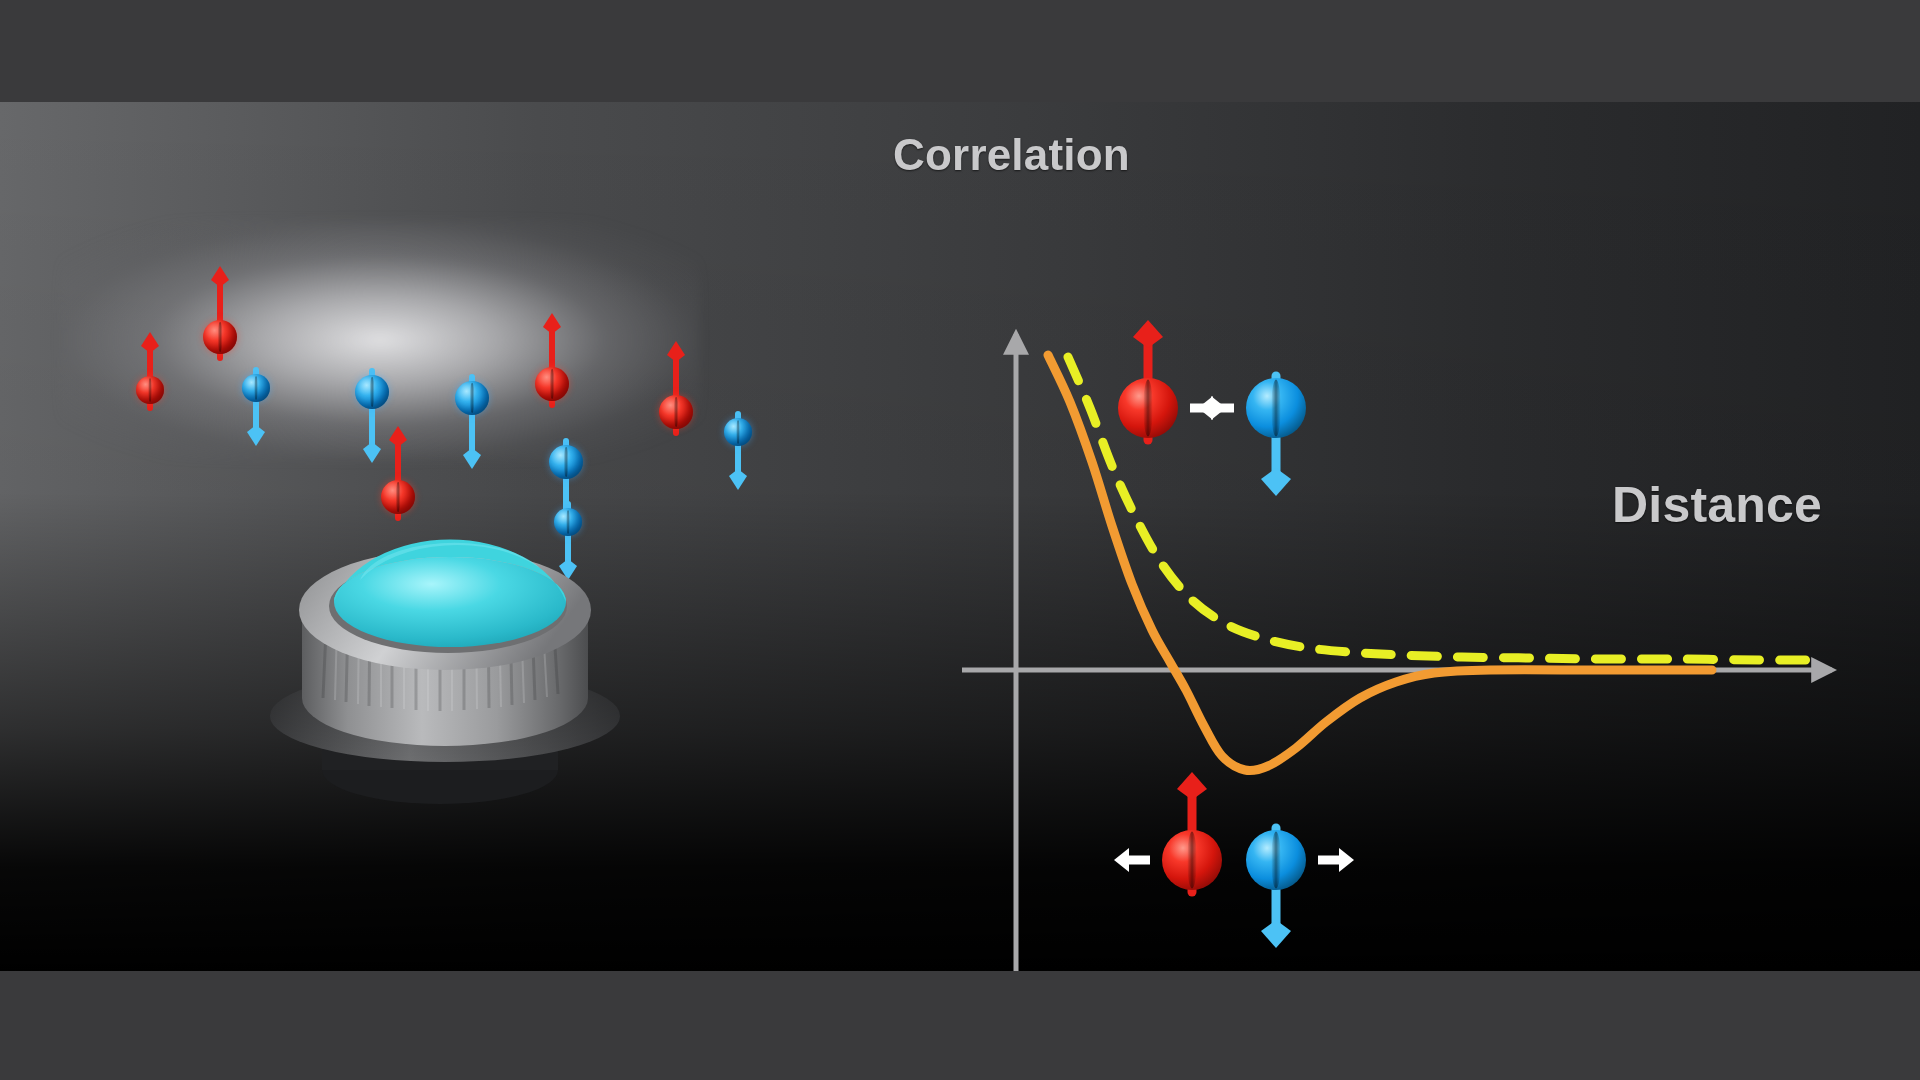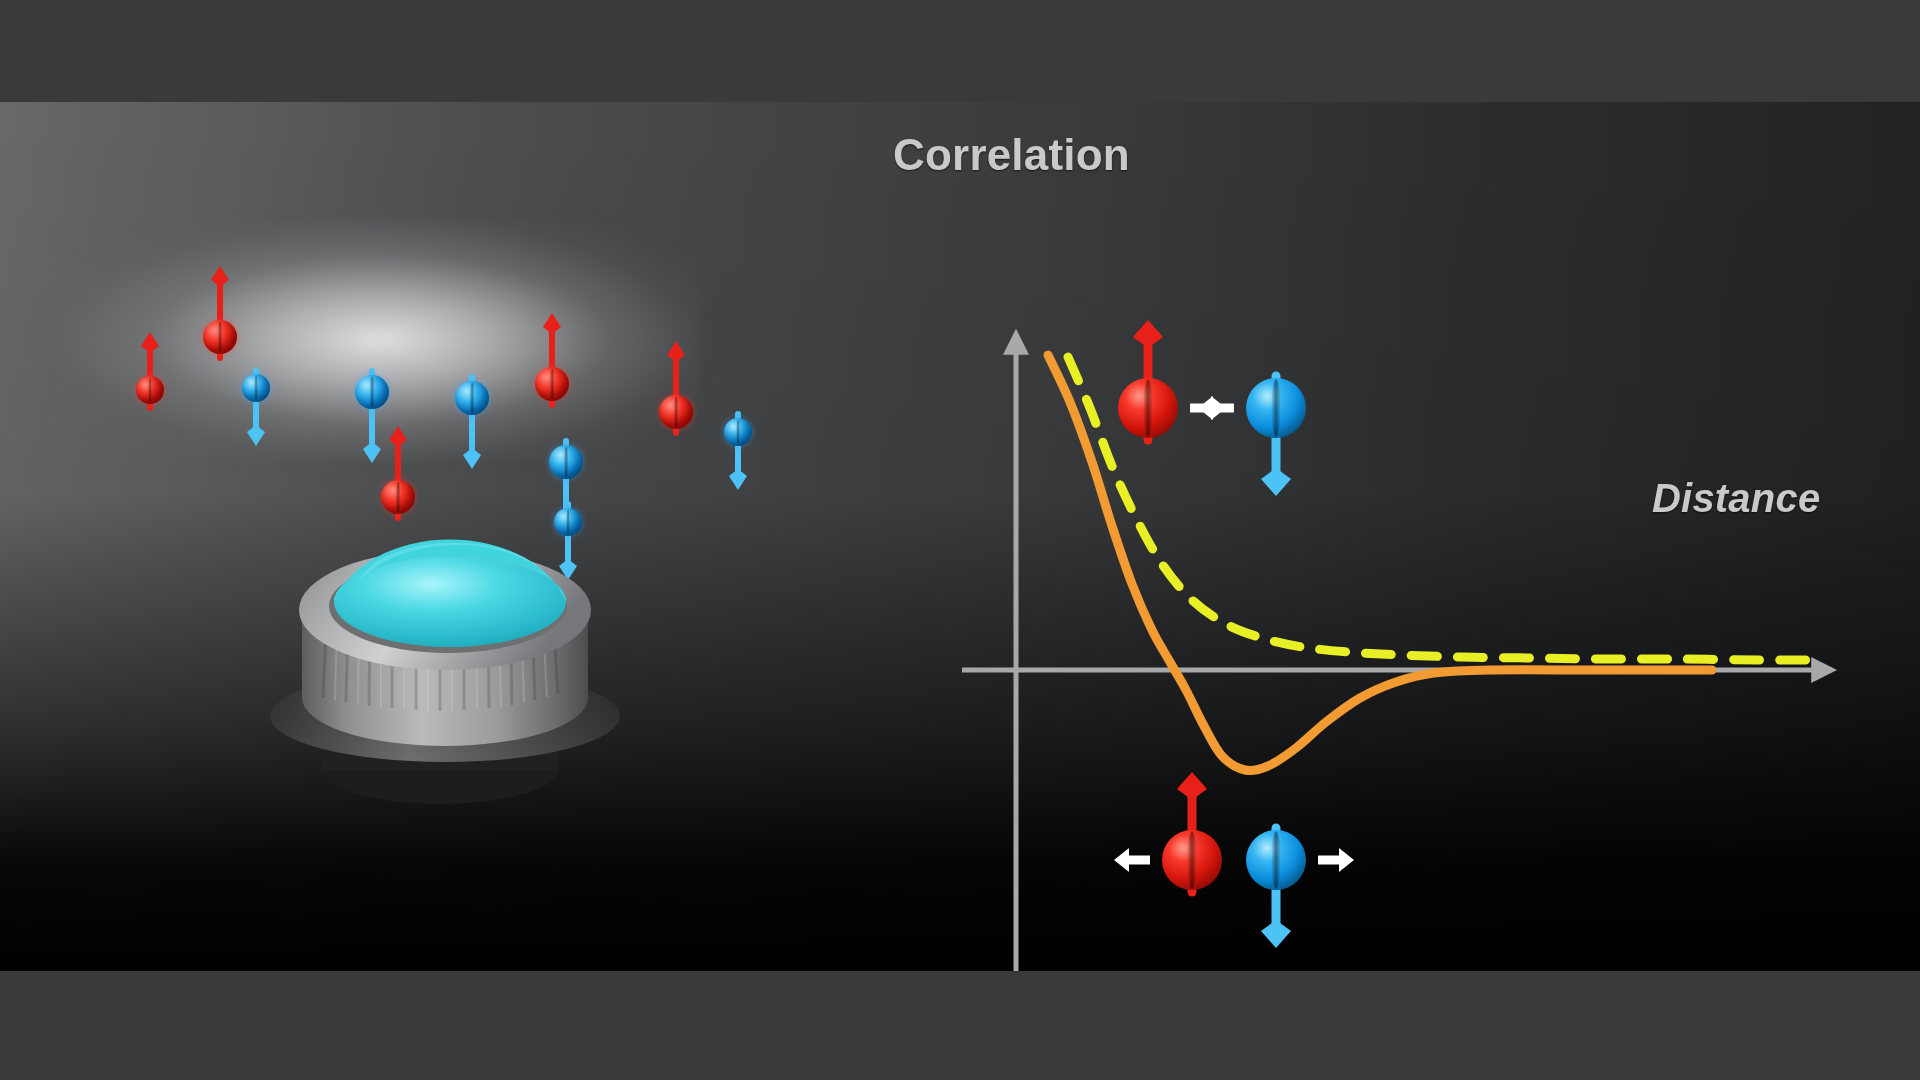--- a/index.html
+++ b/index.html
@@ -74,21 +74,21 @@
   .axis-label{
     position:absolute;
     color:#c9c9cb;
     font-weight:bold;
     letter-spacing:0.2px;
     text-shadow:0 1px 2px rgba(0,0,0,0.6);
     white-space:nowrap;
     text-align:center;
   }
   #label-correlation{ left:893px; top:28px; font-size:44px; }
-  #label-distance{ left:1652px; top:374px; font-size:40px;font-style:italic; }
+  #label-distance{ left:1612px; top:374px; font-size:50px; }
 
   
   #objective{ position:absolute; left:240px; top:400px; width:430px; height:320px; }
 </style>
 </head>
 <body>
 
 <div id="stage">
 
   <div class="bar" id="bar-top"></div>

